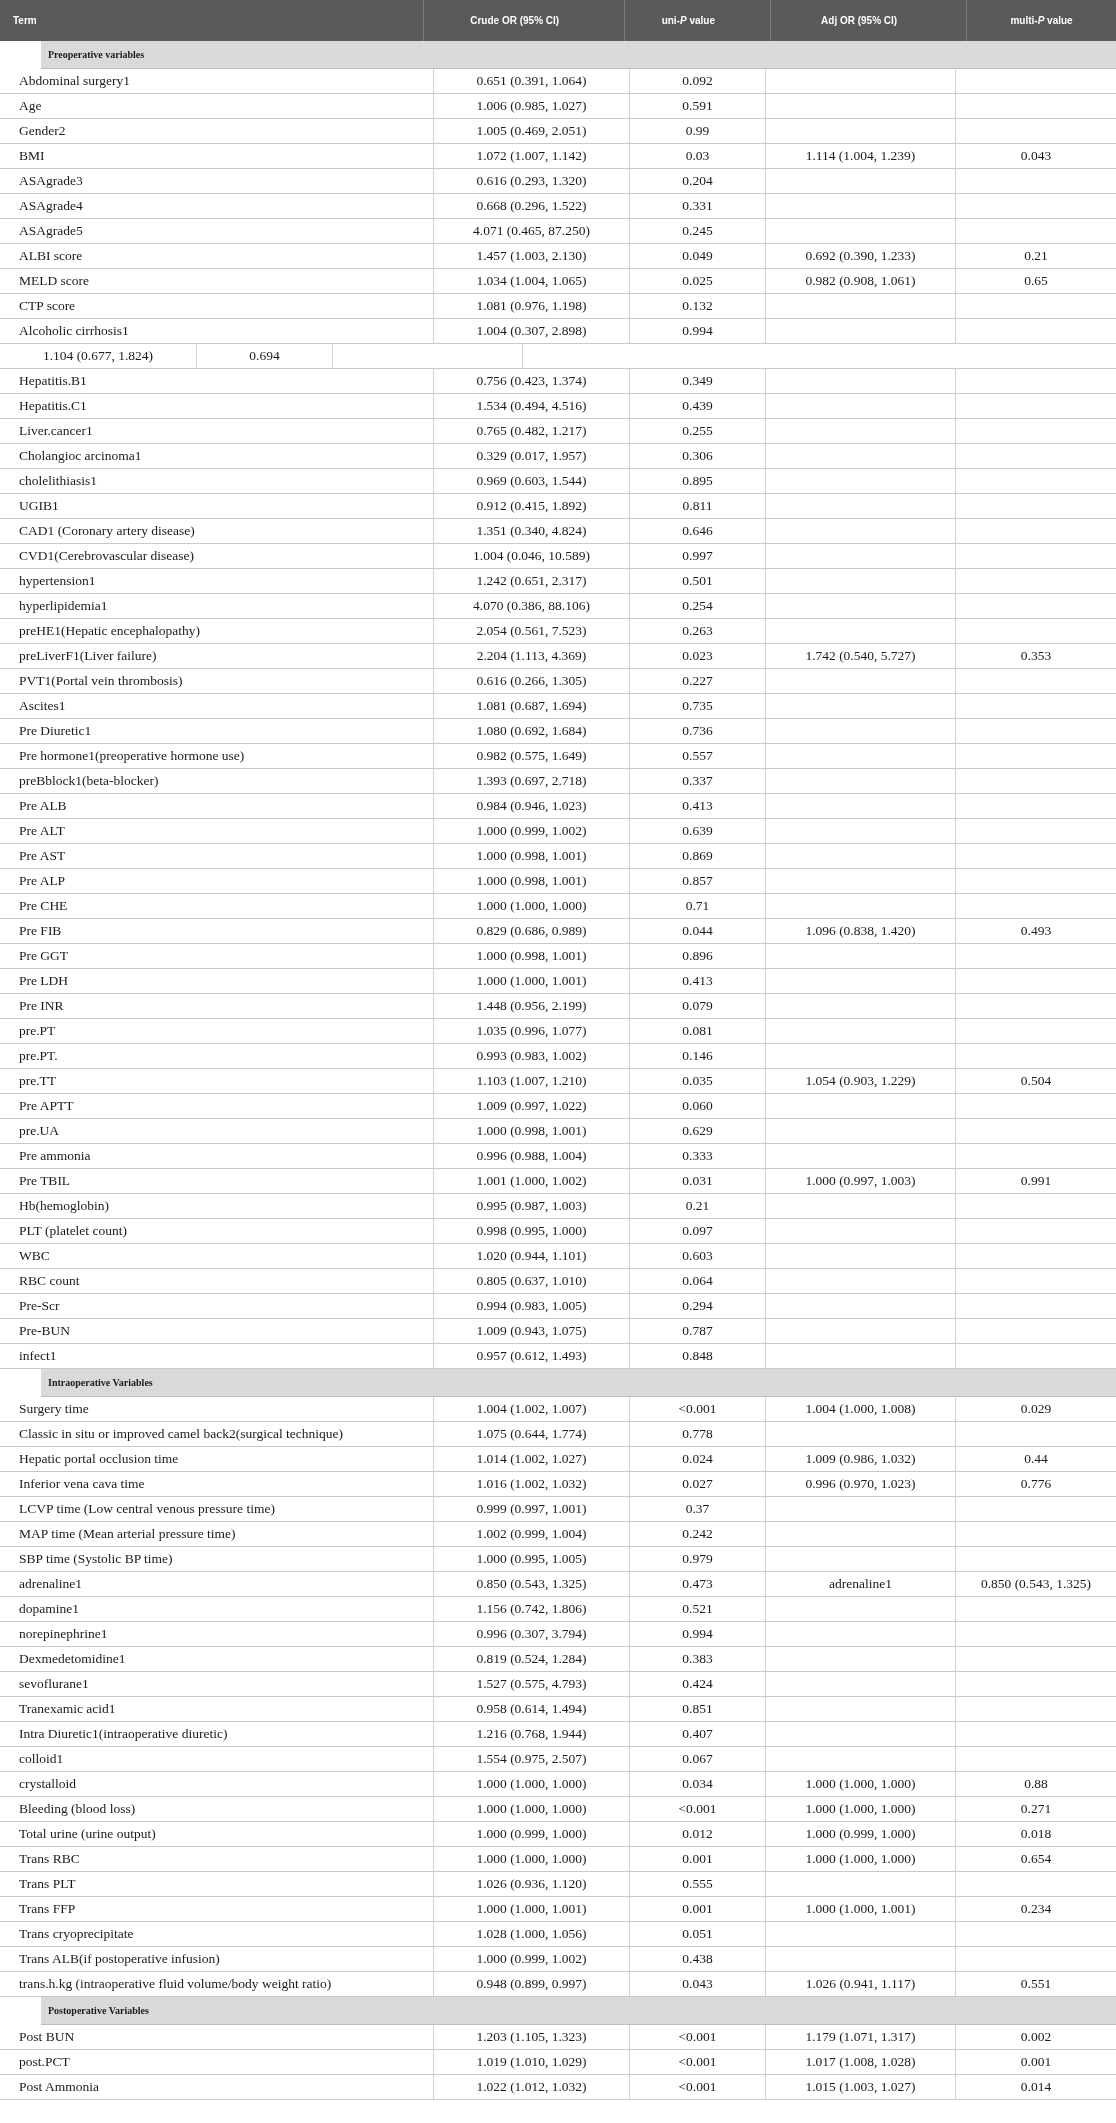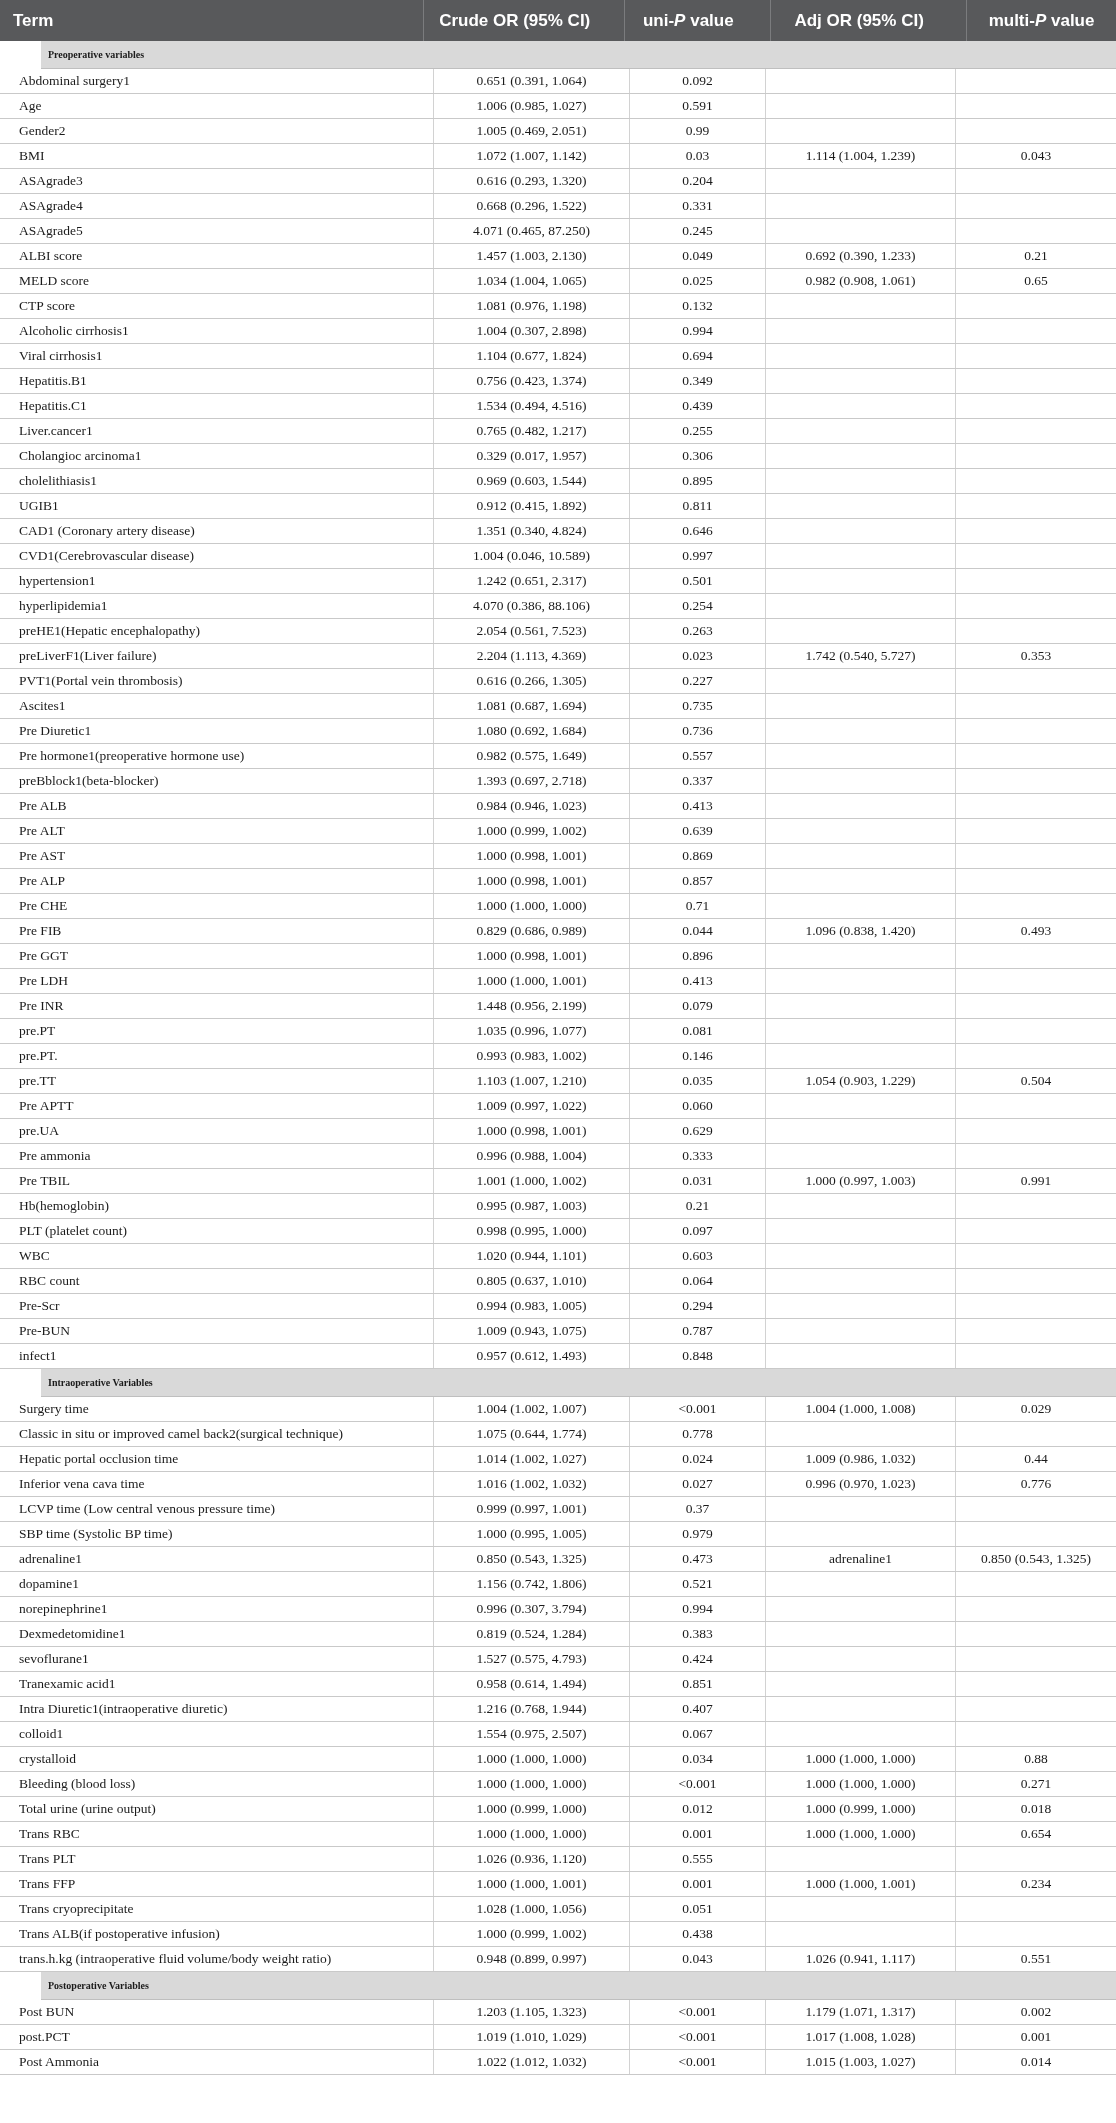--- a/index.html
+++ b/index.html
@@ -21,21 +21,21 @@
 
   
   .header-row {
     display: flex;
     width: 100%;
     height: 41px;
     background: var(--header-bg, #58595b);
     color: #ffffff;
     font-family: "Liberation Sans", sans-serif;
     font-weight: bold;
-    font-size: 17px;
+    font-size: 10px;
   }
   .header-row .cell {
     height: 41px;
     line-height: 41px;
     text-align: center;
     white-space: nowrap;
     overflow: hidden;
   }
   .header-row .cell + .cell {
     border-left: 1px solid #7b7c7e;
@@ -190,21 +190,20 @@
         <div class="cell c4"></div>
       </div>
       <div class="data-row">
         <div class="cell c0">Alcoholic cirrhosis1</div>
         <div class="cell c1">1.004 (0.307, 2.898)</div>
         <div class="cell c2">0.994</div>
         <div class="cell c3"></div>
         <div class="cell c4"></div>
       </div>
       <div class="data-row">
-        <div class="cell c0">Viral cirrhosis1</div>
         <div class="cell c1">1.104 (0.677, 1.824)</div>
         <div class="cell c2">0.694</div>
         <div class="cell c3"></div>
         <div class="cell c4"></div>
       </div>
       <div class="data-row">
         <div class="cell c0">Hepatitis.B1</div>
         <div class="cell c1">0.756 (0.423, 1.374)</div>
         <div class="cell c2">0.349</div>
         <div class="cell c3"></div>
@@ -513,20 +512,27 @@
         <div class="cell c4">0.776</div>
       </div>
       <div class="data-row">
         <div class="cell c0">LCVP time (Low central venous pressure time)</div>
         <div class="cell c1">0.999 (0.997, 1.001)</div>
         <div class="cell c2">0.37</div>
         <div class="cell c3"></div>
         <div class="cell c4"></div>
       </div>
       <div class="data-row">
+        <div class="cell c0">MAP time (Mean arterial pressure time)</div>
+        <div class="cell c1">1.002 (0.999, 1.004)</div>
+        <div class="cell c2">0.242</div>
+        <div class="cell c3"></div>
+        <div class="cell c4"></div>
+      </div>
+      <div class="data-row">
         <div class="cell c0">SBP time (Systolic BP time)</div>
         <div class="cell c1">1.000 (0.995, 1.005)</div>
         <div class="cell c2">0.979</div>
         <div class="cell c3"></div>
         <div class="cell c4"></div>
       </div>
       <div class="data-row">
         <div class="cell c0">adrenaline1</div>
         <div class="cell c1">0.850 (0.543, 1.325)</div>
         <div class="cell c2">0.473</div>

